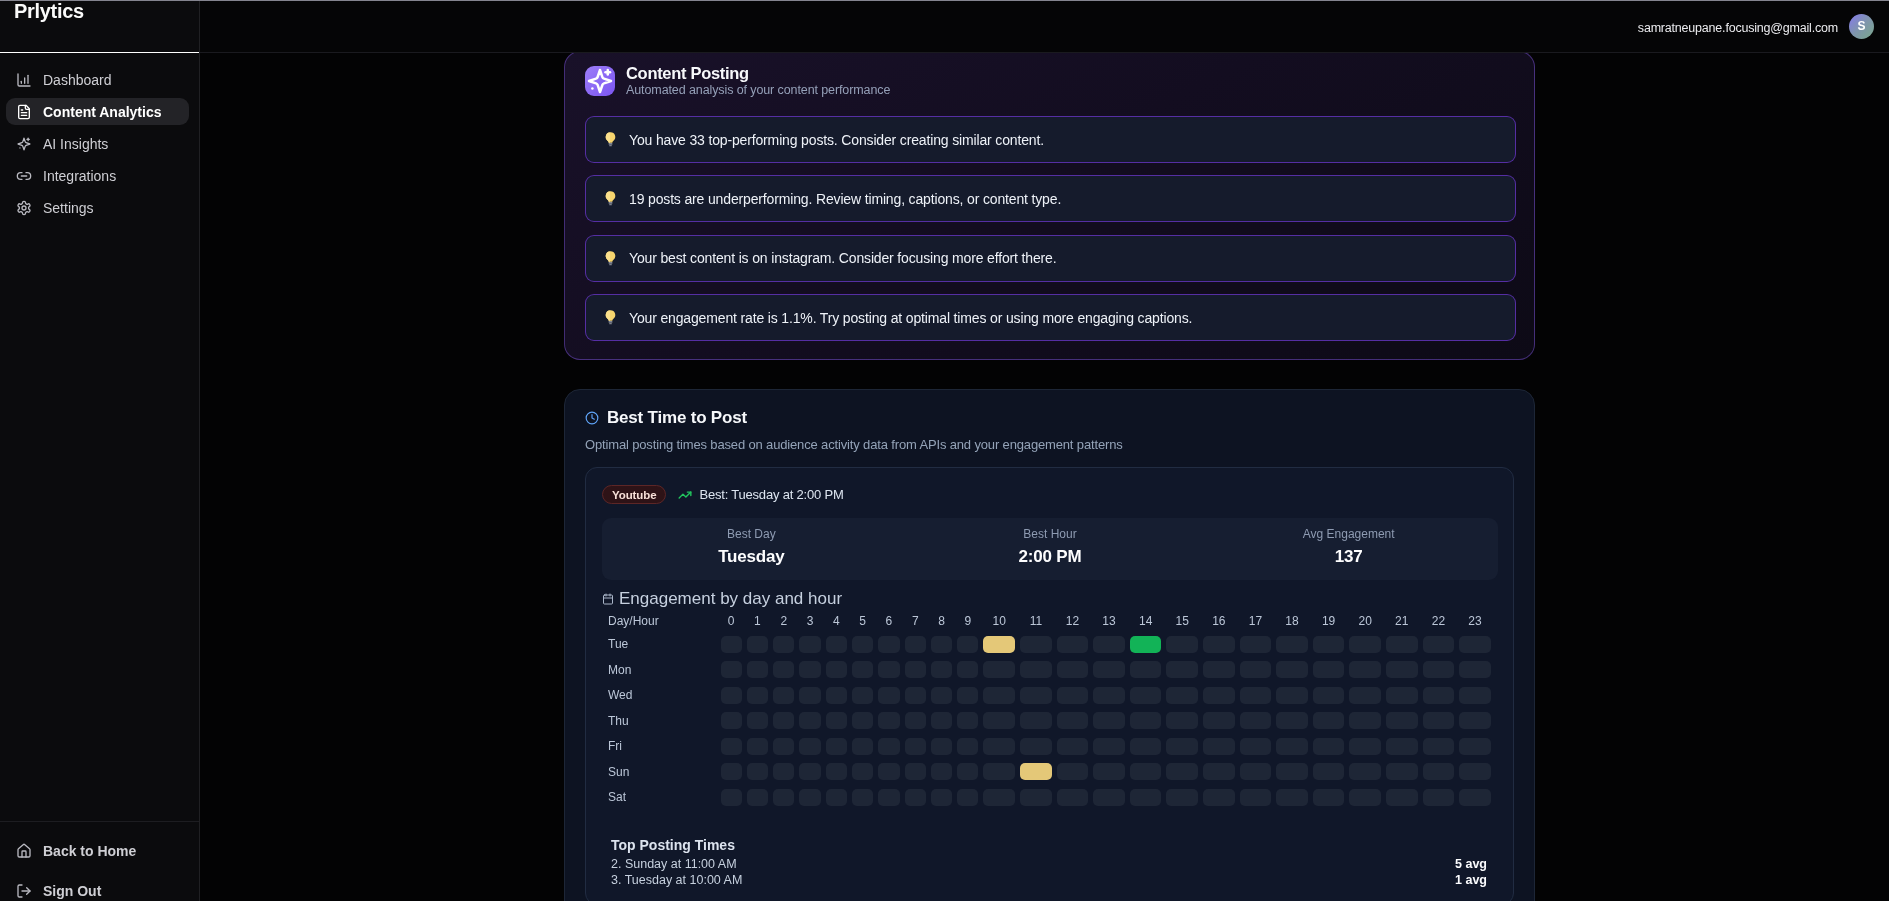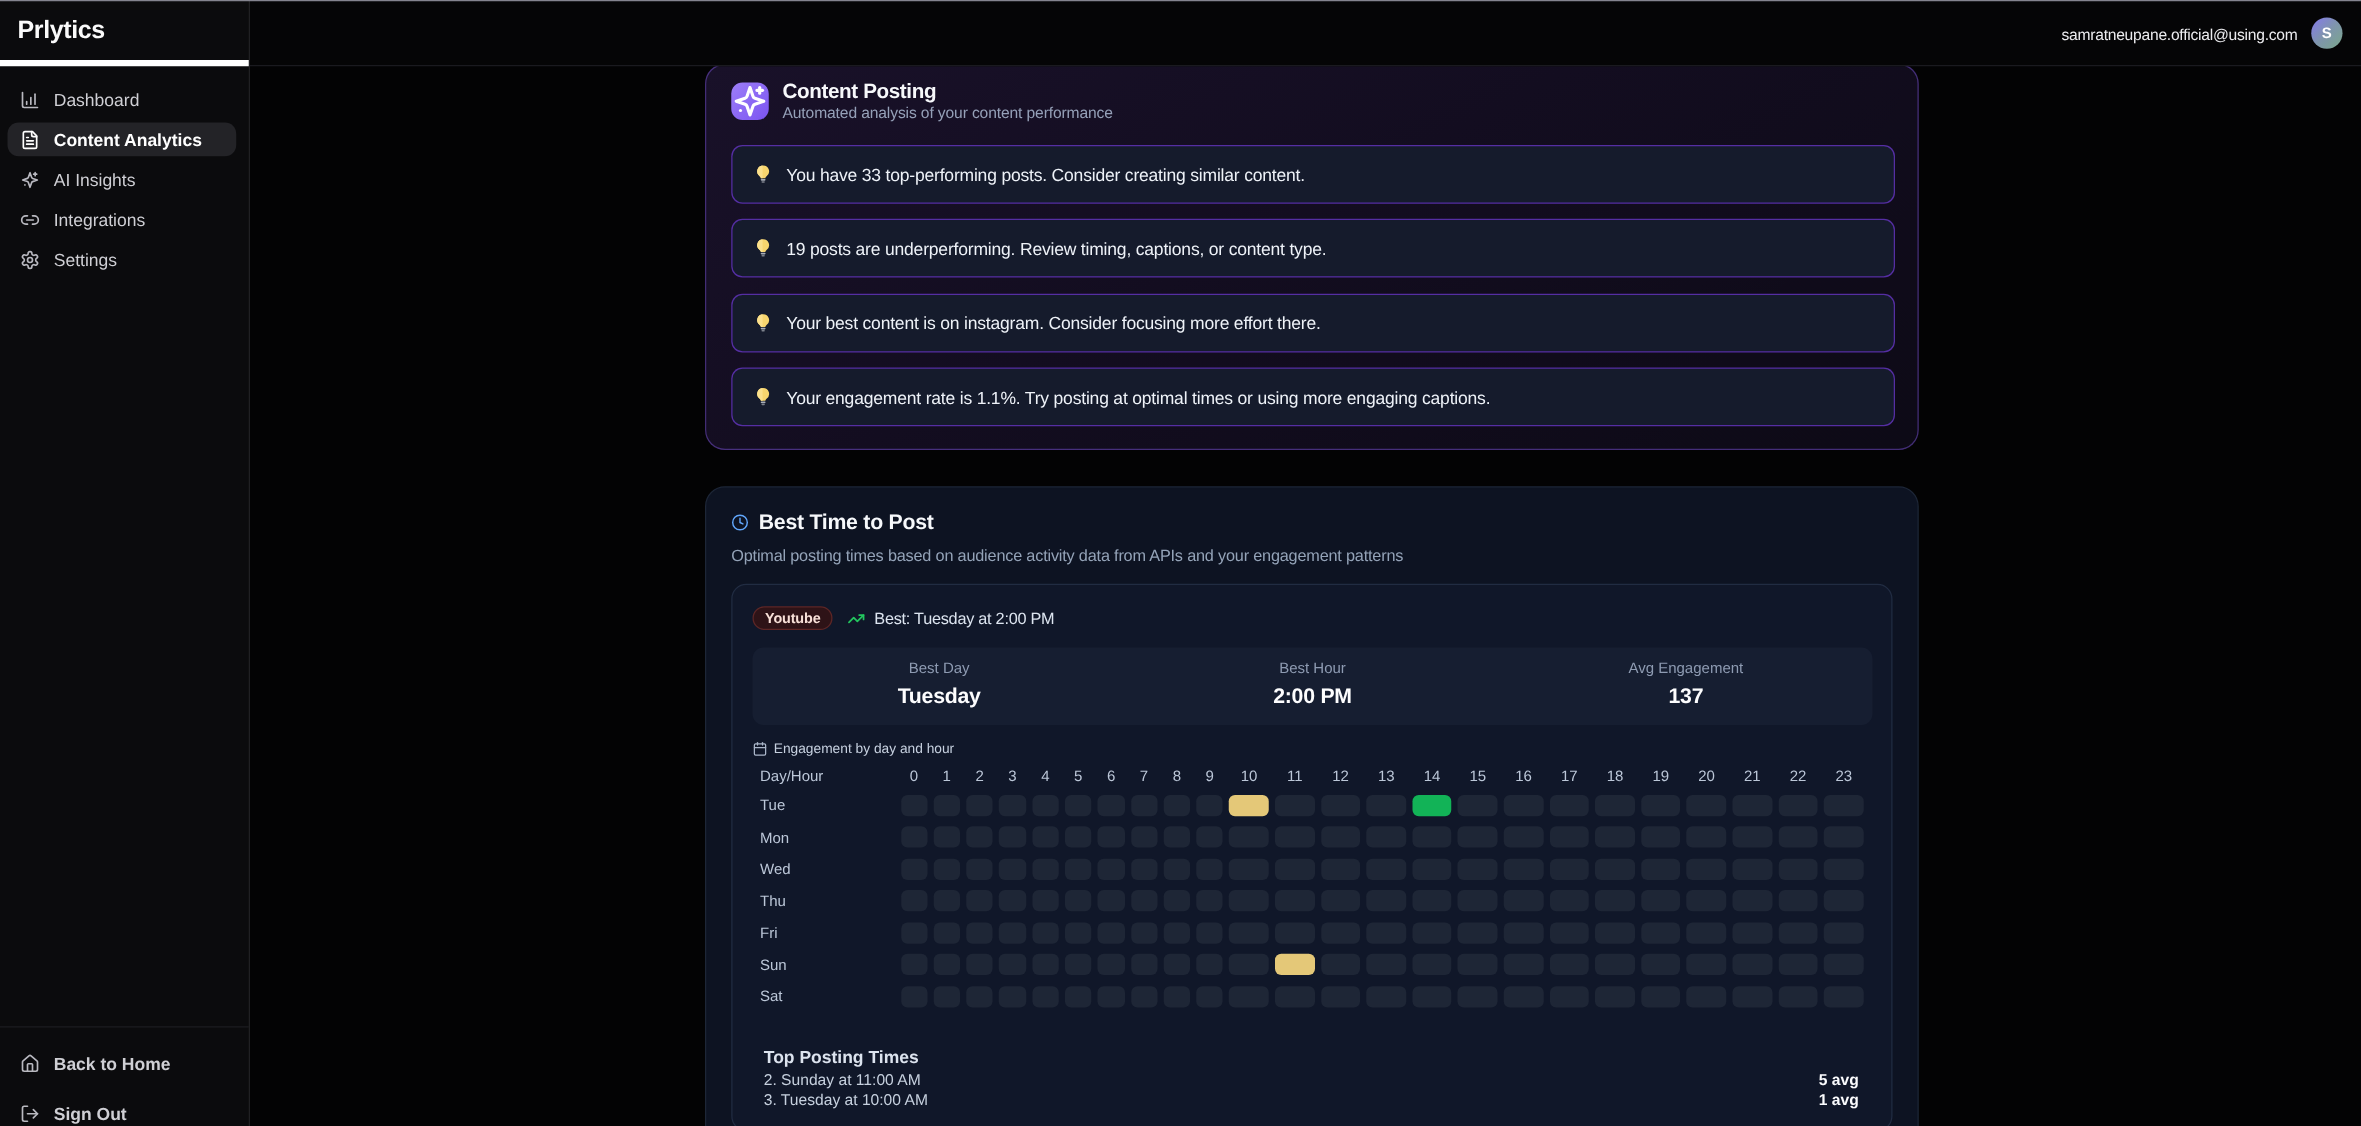--- a/index.html
+++ b/index.html
@@ -11,21 +11,21 @@
     position:relative;
   }
   .top-accent { position:absolute; top:0; left:0; width:100%; height:1px; background:#84848f; z-index:60; }
 
   
   .sidebar {
     position:absolute; left:0; top:0; width:200px; height:901px;
     background:#0b0b0d; border-right:1px solid #202023;
     display:flex; flex-direction:column; z-index:10;
   }
-  .logo-wrap { height:53px; border-bottom:5px solid #ffffff; display:flex; align-items:center; padding:0 14px; }
+  .logo-wrap { height:53px; border-bottom:1px solid #ffffff; display:flex; align-items:flex-start; padding:0 14px; }
   .logo { font-size:20px; font-weight:800; letter-spacing:-0.3px; color:#fafafa; }
   .nav { padding:13px 10px 0 6px; }
   .nav-item {
     display:flex; align-items:center; gap:11px;
     height:27px; padding:0 10px; margin-bottom:5px;
     border-radius:9px; color:#cfcfd4; font-size:14px; font-weight:500;
     cursor:pointer;
   }
   .nav-item .nicon { width:16px; height:16px; flex:0 0 16px; color:#b9b9c0; display:flex; }
   .nav-item.active { background:#232327; color:#fff; font-weight:700; }
@@ -103,21 +103,21 @@
   .stats-panel {
     margin-top:13px; height:62px; border-radius:9px; background:#161e31;
     display:flex; align-items:flex-start; padding-top:9px;
   }
   .stat-col { flex:1; text-align:center; }
   .stat-label { font-size:12px; color:#8e9bb2; height:14px; }
   .stat-value { font-size:17px; font-weight:700; color:#fdfdfe; margin-top:6px; letter-spacing:-0.2px; }
 
   .hm-label-row { margin-top:13px; height:13px; display:flex; align-items:center; gap:5px; color:#c6d0df; }
   .cal-icon { width:12px; height:12px; display:flex; color:#aab6c9; }
-  .hm-label { font-size:11px; }
+  .hm-label { font-size:17px; }
 
   table.hm { margin-top:4px; border-collapse:separate; border-spacing:0; table-layout:fixed; width:891.4px; }
   table.hm th { height:22px; font-size:12px; font-weight:500; color:#bcc7d8; text-align:center; vertical-align:middle; }
   table.hm th.corner { text-align:left; padding-left:6px; }
   table.hm td { padding:4.25px 2.5px; }
   table.hm td.dayname { font-size:12px; color:#bcc7d8; padding-left:6px; }
   .hm-cell { height:17px; border-radius:5px; background:#1e2636; }
 
   .top-posting { margin-top:27px; padding:0 11px 0 9px; }
   .tp-title { font-size:14px; font-weight:700; color:#dce3ee; height:14px; }
@@ -210,21 +210,21 @@
             <line x1="21" y1="12" x2="9" y2="12"></line>
           </svg>
         </span>
         <span>Sign Out</span>
       </div>
     </div>
 </aside>
 
 <div class="main">
   <div class="topbar">
-    <span class="user-email">samratneupane.official@using.com</span>
+    <span class="user-email">samratneupane.focusing@gmail.com</span>
     <div class="avatar">
       <span>S</span>
     </div>
   </div>
 
   <div class="content">
 
     <section class="card-insights">
       <div class="ci-head">
         <div class="ci-icon" id="ci-icon-slot">

